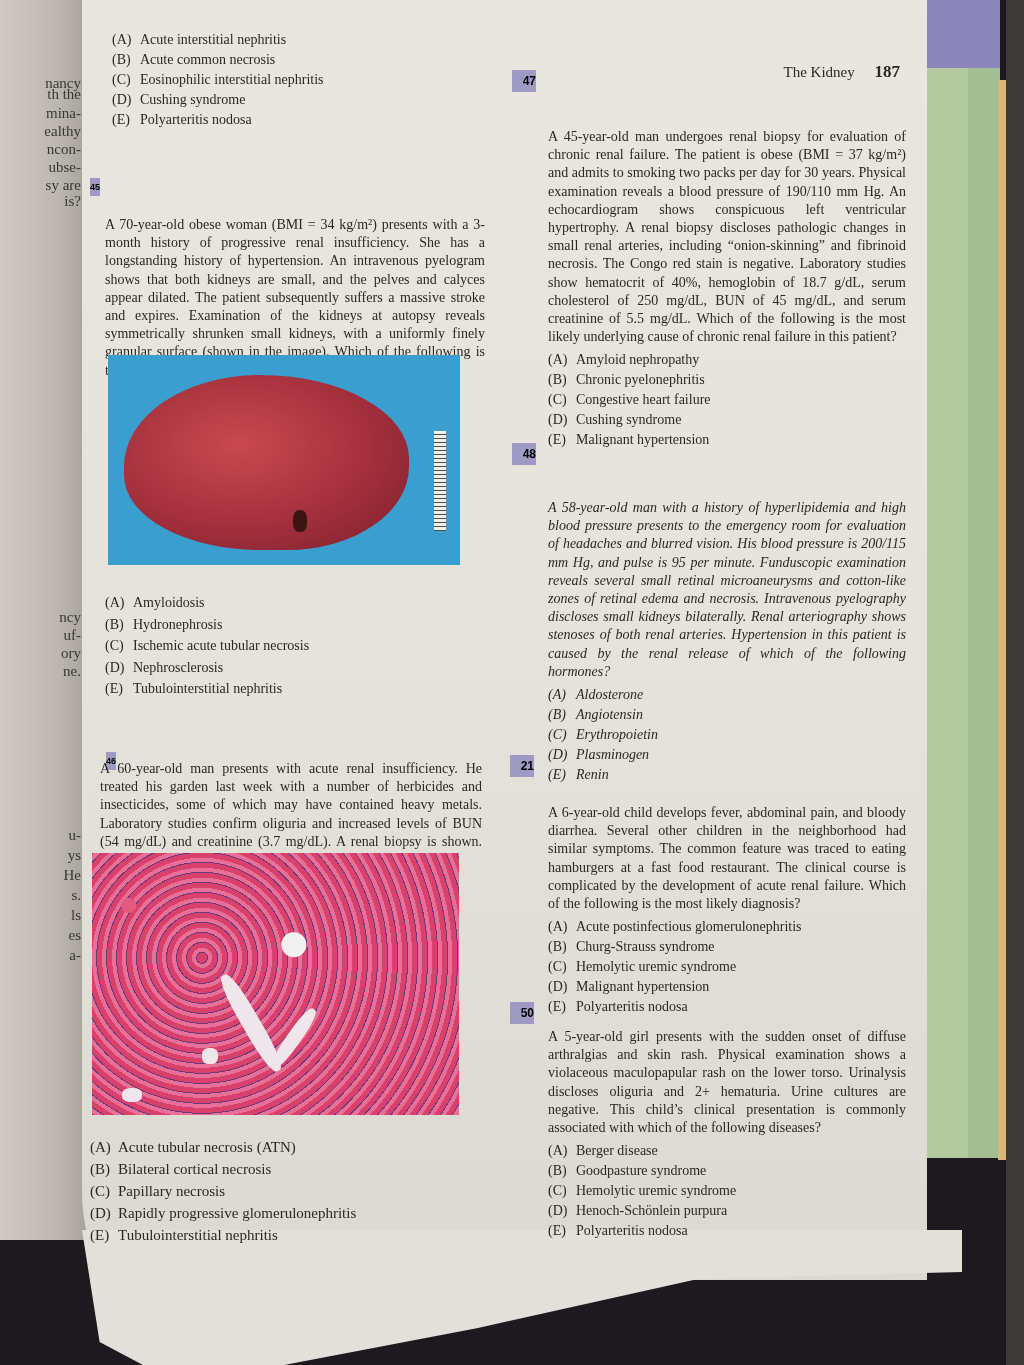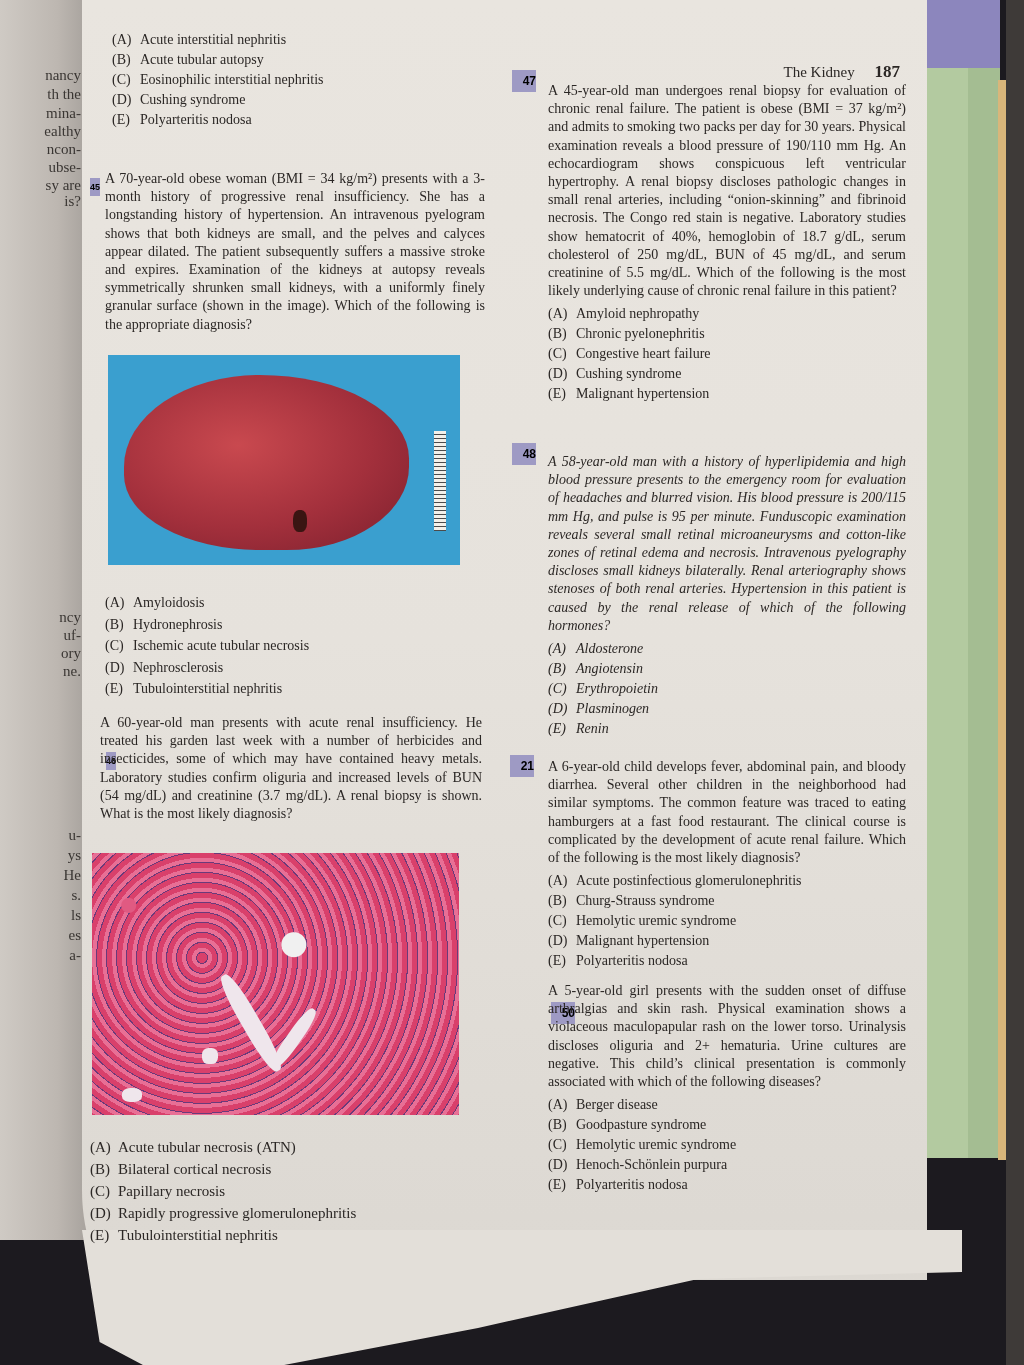--- a/index.html
+++ b/index.html
@@ -41,21 +41,21 @@
     position:absolute; right:124px; top:62px; font-size:15px; color:#2b2725;
   }
   .header .num { font-weight:bold; font-size:17px; margin-left:16px; }
   .qnum {
     position:absolute; background:#9e9ac4; color:#000000;
     font-family:"Liberation Sans","DejaVu Sans",sans-serif; font-weight:bold;
     font-size:12px; text-align:right;
   }
   .qnum.big { width:24px; height:22px; line-height:22px; font-size:12px; }
   .qnum.small { width:10px; height:18px; line-height:18px; font-size:9px; }
-  .stem { font-size:14px; line-height:18.2px; text-align:justify; }
+  .stem { font-size:14px; line-height:18.2px; text-align:justify;margin-top:46px; }
   .opts { list-style:none; margin:4px 0 0 0; padding:0; font-size:14px; line-height:20px; }
   .opts li { display:flex; }
   .opts .letter { width:28px; flex:none; }
   .fig-kidney {
     position:absolute; left:108px; top:355px; width:352px; height:210px;
     background:#3a9fcf; overflow:hidden;
   }
   .kidney-shape {
     position:absolute; left:16px; top:20px; width:285px; height:175px;
     background:radial-gradient(ellipse at 40% 40%,#c9494f 0%,#a3303c 55%,#7c1f2d 100%);
@@ -73,21 +73,21 @@
       radial-gradient(circle at 55% 35%,#f0f0f0 0 12px,transparent 13px),
       repeating-radial-gradient(circle at 30% 40%,#d9406b 0 5px,#6a3a7a 5px 6px,#e86f95 6px 10px),
       #d8467a;
   }
   .histo-lumen { position:absolute; background:#efe6ec; border-radius:40%; }
 </style>
 </head>
 <body>
 
 <div class="left-page">
-  <div class="frag" style="top:66px">nancy</div>
+  <div class="frag" style="top:74px">nancy</div>
   <div class="frag" style="top:85px">th the</div>
   <div class="frag" style="top:104px">mina-</div>
   <div class="frag" style="top:122px">ealthy</div>
   <div class="frag" style="top:140px">ncon-</div>
   <div class="frag" style="top:158px">ubse-</div>
   <div class="frag" style="top:176px">sy are</div>
   <div class="frag" style="top:192px">is?</div>
   <div class="frag" style="top:608px">ncy</div>
   <div class="frag" style="top:626px">uf-</div>
   <div class="frag" style="top:644px">ory</div>
@@ -116,21 +116,21 @@
 </div>
 
 <div class="col col-left" style="top:26px; left:112px;">
   <ul class="opts" style="line-height:20px;">
     <li>
         <span class="letter">(A)</span>
         <span>Acute interstitial nephritis</span>
       </li>
     <li>
         <span class="letter">(B)</span>
-        <span>Acute tubular autopsy</span>
+        <span>Acute common necrosis</span>
       </li>
     <li>
         <span class="letter">(C)</span>
         <span>Eosinophilic interstitial nephritis</span>
       </li>
     <li>
         <span class="letter">(D)</span>
         <span>Cushing syndrome</span>
       </li>
     <li>
@@ -283,21 +283,21 @@
         <span class="letter">(D)</span>
         <span>Malignant hypertension</span>
       </li>
     <li>
         <span class="letter">(E)</span>
         <span>Polyarteritis nodosa</span>
       </li>
   </ul>
 </div>
 
-<div class="qnum big" style="left:510px; top:1002px;margin-left:41px;">50</div>
+<div class="qnum big" style="left:510px; top:1002px;">50</div>
 <div class="col col-right" style="top:982px;">
   <div class="stem">A 5-year-old girl presents with the sudden onset of diffuse arthralgias and skin rash. Physical examination shows a violaceous maculopapular rash on the lower torso. Urinalysis discloses oliguria and 2+ hematuria. Urine cultures are negative. This child’s clinical presentation is commonly associated with which of the following diseases?</div>
   <ul class="opts">
     <li>
         <span class="letter">(A)</span>
         <span>Berger disease</span>
       </li>
     <li>
         <span class="letter">(B)</span>
         <span>Goodpasture syndrome</span>

